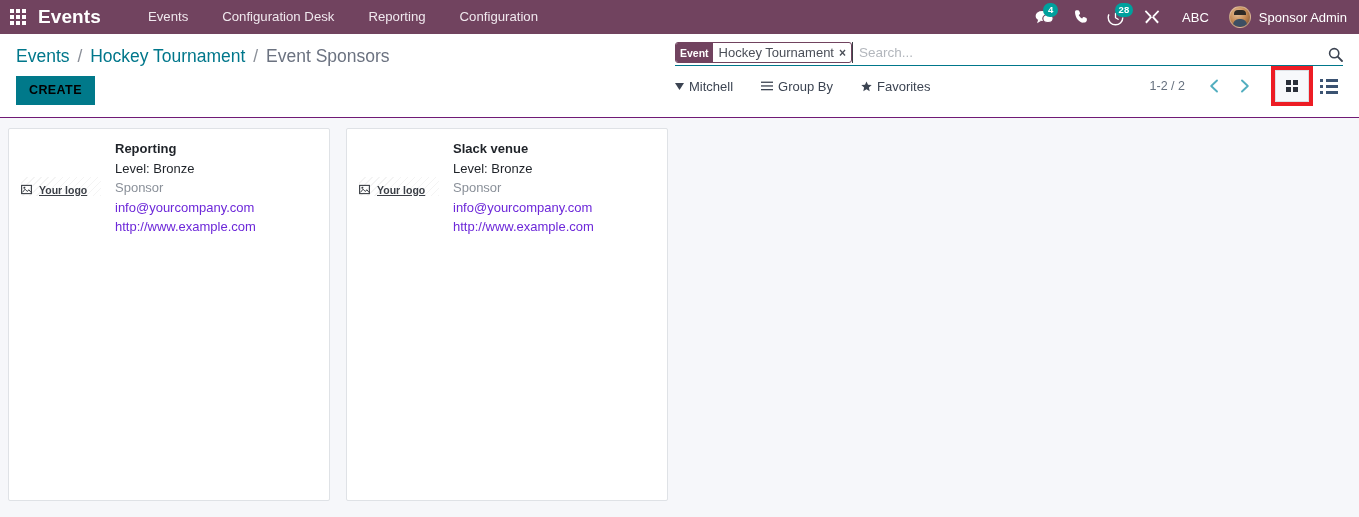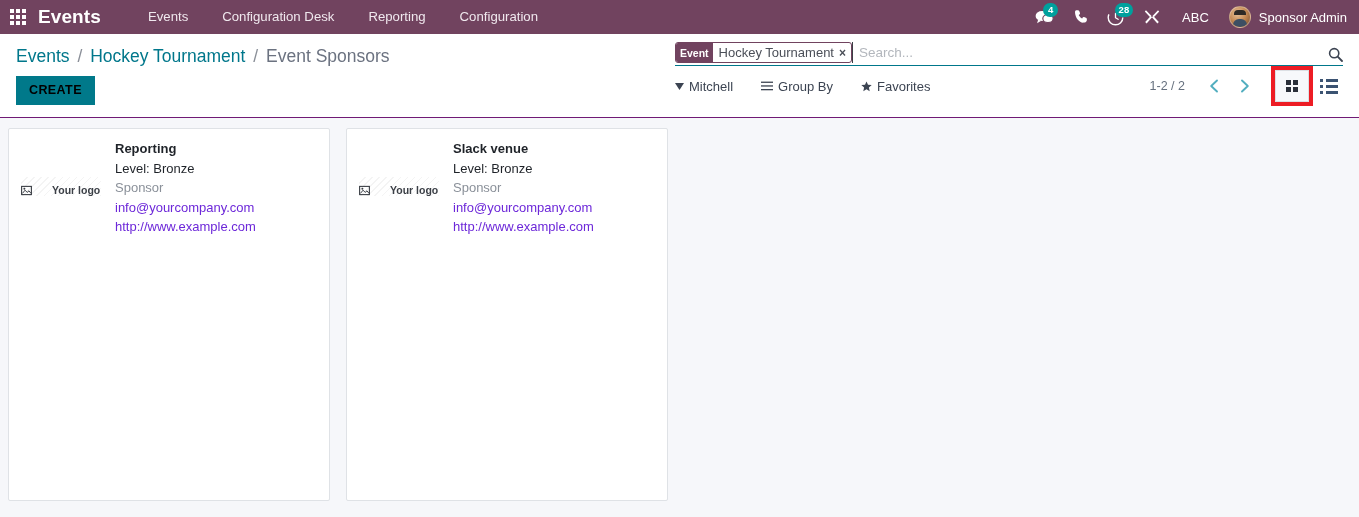--- a/index.html
+++ b/index.html
@@ -272,31 +272,32 @@
     margin: 0 16px 16px 0;
     padding: 10px 12px 12px;
     display: flex;
     align-items: flex-start;
     cursor: pointer;
   }
   .klogo {
     width: 84px;
     flex: none;
     display: flex;
-    align-items: flex-end;
-    gap: 20px;
+    align-items: flex-start;
+    gap: 7px;
     padding-top: 45px;
     color: #3b3f46;
     font-size: 10.5px;
     font-weight: bold;
     background-image: repeating-linear-gradient(135deg, transparent 0 4px, rgba(0,0,0,.045) 4px 5px);
     background-position: 0 38px;
     background-size: 80px 22px;
     background-repeat: no-repeat;
     white-space: nowrap;
+    text-decoration: underline;
   }
   .kinfo { padding-left: 10px; line-height: 19.5px; }
   .kname { font-size: 13px; font-weight: bold; color: #1f2329; }
   .klevel { font-size: 13px; font-weight: normal; color: #1f2329; }
   .ksub { font-size: 13px; color: #8a9099; }
   .kmail, .kurl { font-size: 13px; color: #6d28d9; }
 </style>
 </head>
 <body>
 

